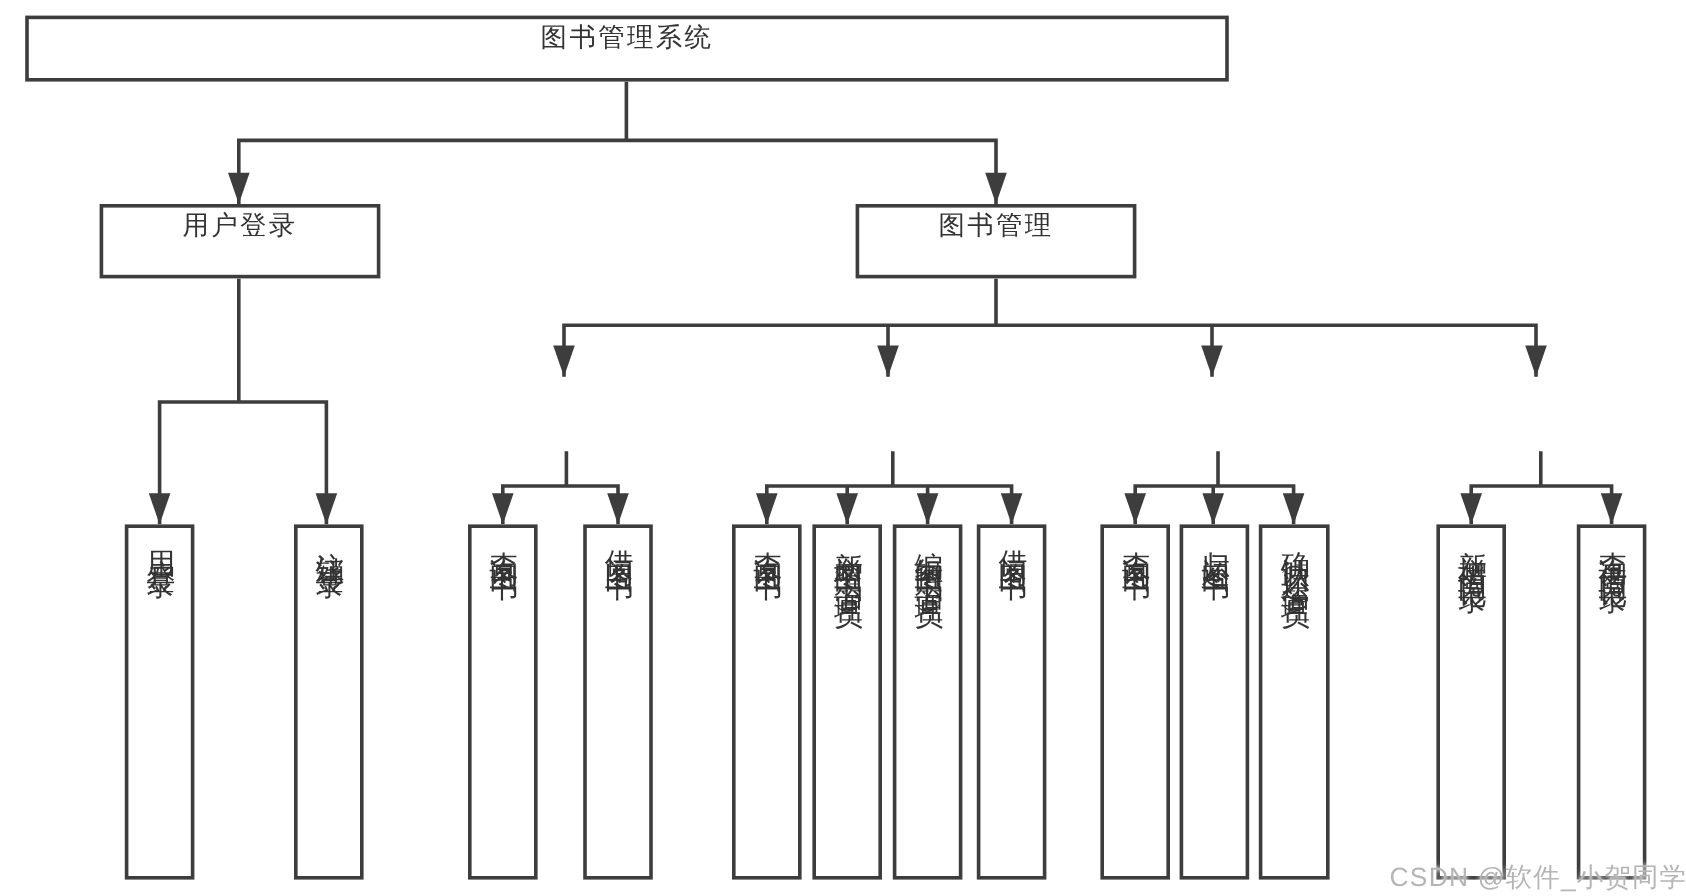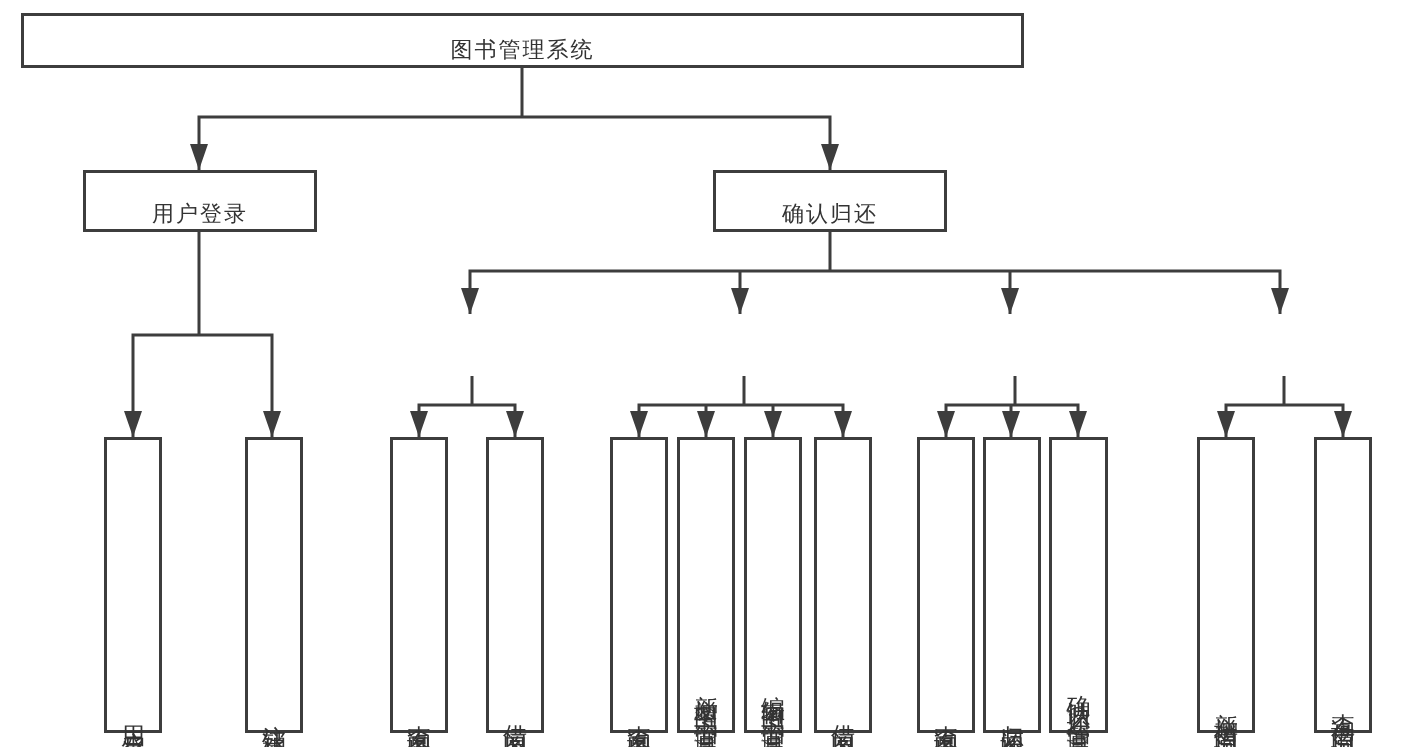--- a/index.html
+++ b/index.html
@@ -6,21 +6,21 @@
   body{
     width:1405px;height:747px;position:relative;overflow:hidden;
     font-family:"Liberation Sans","DejaVu Sans",sans-serif;
     color:#333333;
   }
   #canvas{position:absolute;left:0;top:0;width:1405px;height:747px;}
   svg.wires{position:absolute;left:0;top:0;z-index:1;}
   .node{
     position:absolute;box-sizing:border-box;z-index:2;
     border:3px solid #3d3d3d;background:#ffffff;
-    display:flex;align-items:flex-end;justify-content:center;
+    display:flex;align-items:flex-start;justify-content:center;
   }
   .node .h-label{
     font-size:22px;letter-spacing:2px;color:#333333;white-space:nowrap;
   }
   .leaf .v-label{
     writing-mode:vertical-rl;text-orientation:mixed;
     font-size:24px;letter-spacing:6px;line-height:1;
     color:#333333;max-height:282px;
   }
   .watermark{
@@ -69,21 +69,21 @@
   </svg>
 
   <div class="node" style="left:21px;top:13px;width:1003px;height:55px">
     <span class="h-label">图书管理系统</span>
   </div>
 
   <div class="node" style="left:83px;top:170px;width:234px;height:62px">
     <span class="h-label">用户登录</span>
   </div>
   <div class="node" style="left:713px;top:170px;width:234px;height:62px">
-    <span class="h-label">确认归还</span>
+    <span class="h-label">图书管理</span>
   </div>
 
 
   <div class="node leaf" style="left:104px;top:437px;width:58px;height:296px">
     <span class="v-label">用户登录</span>
   </div>
   <div class="node leaf" style="left:245px;top:437px;width:58px;height:296px">
     <span class="v-label">注销登录</span>
   </div>
 
@@ -117,14 +117,15 @@
     <span class="v-label">确认归还（管理员）</span>
   </div>
 
   <div class="node leaf" style="left:1197px;top:437px;width:58px;height:296px">
     <span class="v-label">新增借阅记录</span>
   </div>
   <div class="node leaf" style="left:1314px;top:437px;width:58px;height:296px">
     <span class="v-label">查询借阅记录</span>
   </div>
 
+  <div class="watermark">CSDN @软件_小贺同学</div>
 
 </div>
 
 </body></html>

